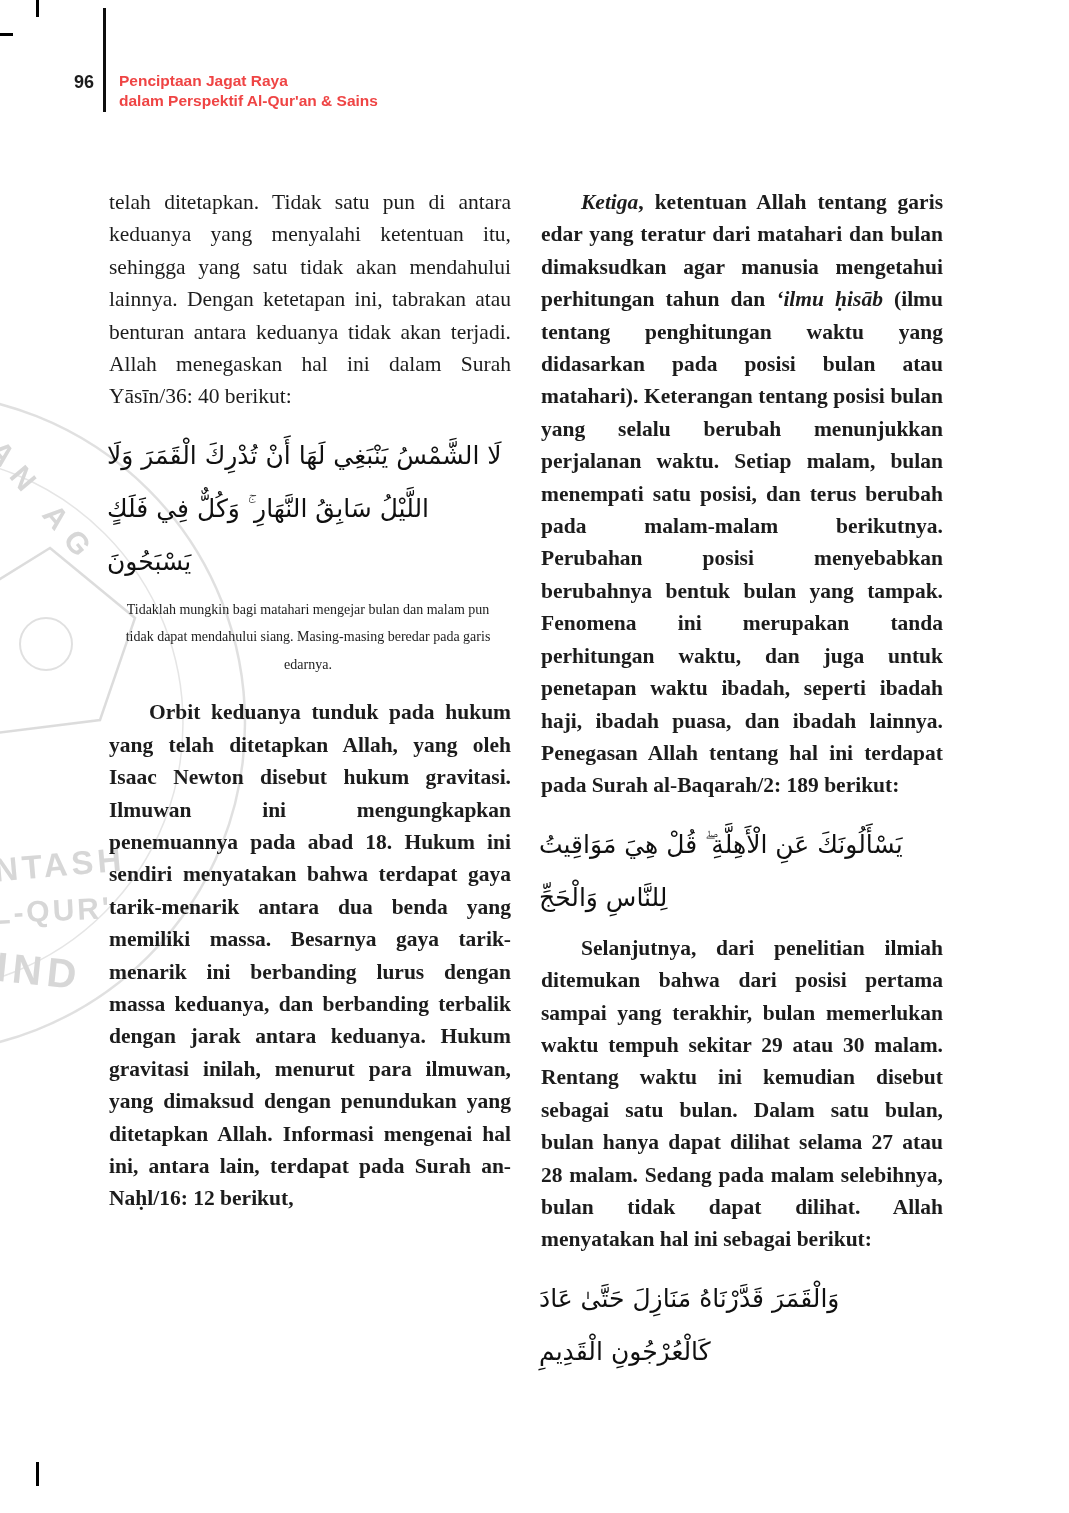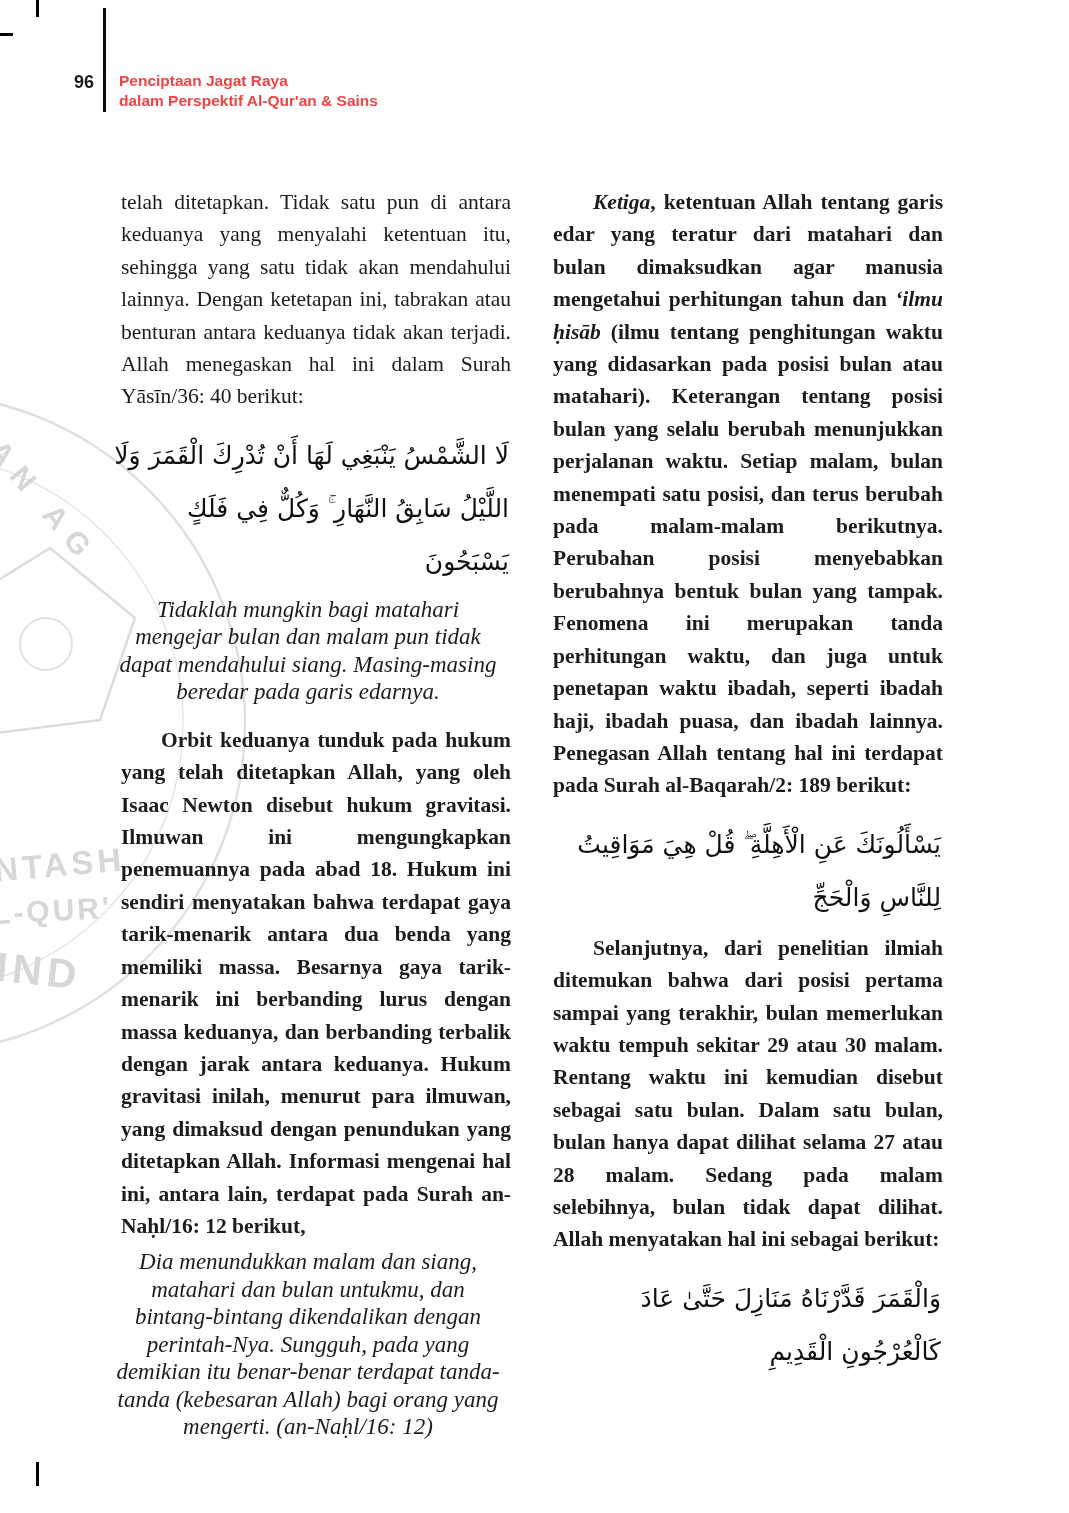--- a/index.html
+++ b/index.html
@@ -47,35 +47,34 @@
 
   
   .columns {
     position:absolute; left:105px; top:186px; width:838px;
     display:flex; gap:26px;
   }
   .col { width:406px; }
 
   .bp {
     font-size:21.5px; line-height:32.4px;
-    text-align:justify; margin:0 0 4px 16px;
+    text-align:justify; margin:0 0 4px 4px;
   }
   .indent { text-indent:40px;font-weight:bold; }
 
   .arabic {
     direction:rtl;
     font-family:"DejaVu Sans", sans-serif;
     font-size:25px; line-height:53px;
-    text-align:right; color:#101010;
+    text-align:left; color:#101010;
     margin:16px 2px 8px 2px;
   }
 
   .trans {
-    font-style:italic;
-    font-size:23px; line-height:27.5px;
+    font-size:14px; line-height:27.5px;
     text-align:center;
     margin:6px 6px 18px 6px;
   }
   .trans .ref { display:block; }
 </style>
 </head>
 <body>
 
 <div class="page">
 
@@ -110,21 +109,20 @@
 
       <div class="arabic" lang="ar" dir="rtl">لَا الشَّمْسُ يَنْبَغِي لَهَا أَنْ تُدْرِكَ الْقَمَرَ وَلَا اللَّيْلُ سَابِقُ النَّهَارِ ۚ وَكُلٌّ فِي فَلَكٍ يَسْبَحُونَ</div>
 
       <div class="trans">
         <span>Tidaklah mungkin bagi matahari mengejar bulan dan malam pun tidak dapat mendahului siang. Masing-masing beredar pada garis edarnya.</span>
       </div>
 
       <p class="bp indent">Orbit keduanya tunduk pada hukum yang telah ditetapkan Allah, yang oleh Isaac Newton disebut hukum gravitasi. Ilmuwan ini mengungkapkan penemuannya pada abad 18. Hukum ini sendiri menyatakan bahwa terdapat gaya tarik-menarik antara dua benda yang memiliki massa. Besarnya gaya tarik-menarik ini berbanding lurus dengan massa keduanya, dan berbanding terbalik dengan jarak antara keduanya. Hukum gravitasi inilah, menurut para ilmuwan, yang dimaksud dengan penundukan yang ditetapkan Allah. Informasi mengenai hal ini, antara lain, terdapat pada Surah an-Naḥl/16: 12 berikut,</p>
 
 
-      <div class="trans">Dia menundukkan malam dan siang, matahari dan bulan untukmu, dan bintang-bintang dikendalikan dengan perintah-Nya. Sungguh, pada yang demikian itu benar-benar terdapat tanda-tanda (kebesaran Allah) bagi orang yang mengerti. (an-Naḥl/16: 12)</div>
     </section>
 
     <section class="col">
       <p class="bp indent"><em>Ketiga</em><span>, ketentuan Allah tentang garis edar yang teratur dari matahari dan bulan dimaksudkan agar manusia mengetahui perhitungan tahun dan </span><em>‘ilmu ḥisāb</em><span> (ilmu tentang penghitungan waktu yang didasarkan pada posisi bulan atau matahari). Keterangan tentang posisi bulan yang selalu berubah menunjukkan perjalanan waktu. Setiap malam, bulan menempati satu posisi, dan terus berubah pada malam-malam berikutnya. Perubahan posisi menyebabkan berubahnya bentuk bulan yang tampak. Fenomena ini merupakan tanda perhitungan waktu, dan juga untuk penetapan waktu ibadah, seperti ibadah haji, ibadah puasa, dan ibadah lainnya. Penegasan Allah tentang hal ini terdapat pada Surah al-Baqarah/2: 189 berikut:</span></p>
 
       <div class="arabic" lang="ar" dir="rtl">يَسْأَلُونَكَ عَنِ الْأَهِلَّةِ ۖ قُلْ هِيَ مَوَاقِيتُ لِلنَّاسِ وَالْحَجِّ</div>
 
 
       <p class="bp indent">Selanjutnya, dari penelitian ilmiah ditemukan bahwa dari posisi pertama sampai yang terakhir, bulan memerlukan waktu tempuh sekitar 29 atau 30 malam. Rentang waktu ini kemudian disebut sebagai satu bulan. Dalam satu bulan, bulan hanya dapat dilihat selama 27 atau 28 malam. Sedang pada malam selebihnya, bulan tidak dapat dilihat. Allah menyatakan hal ini sebagai berikut:</p>
 

